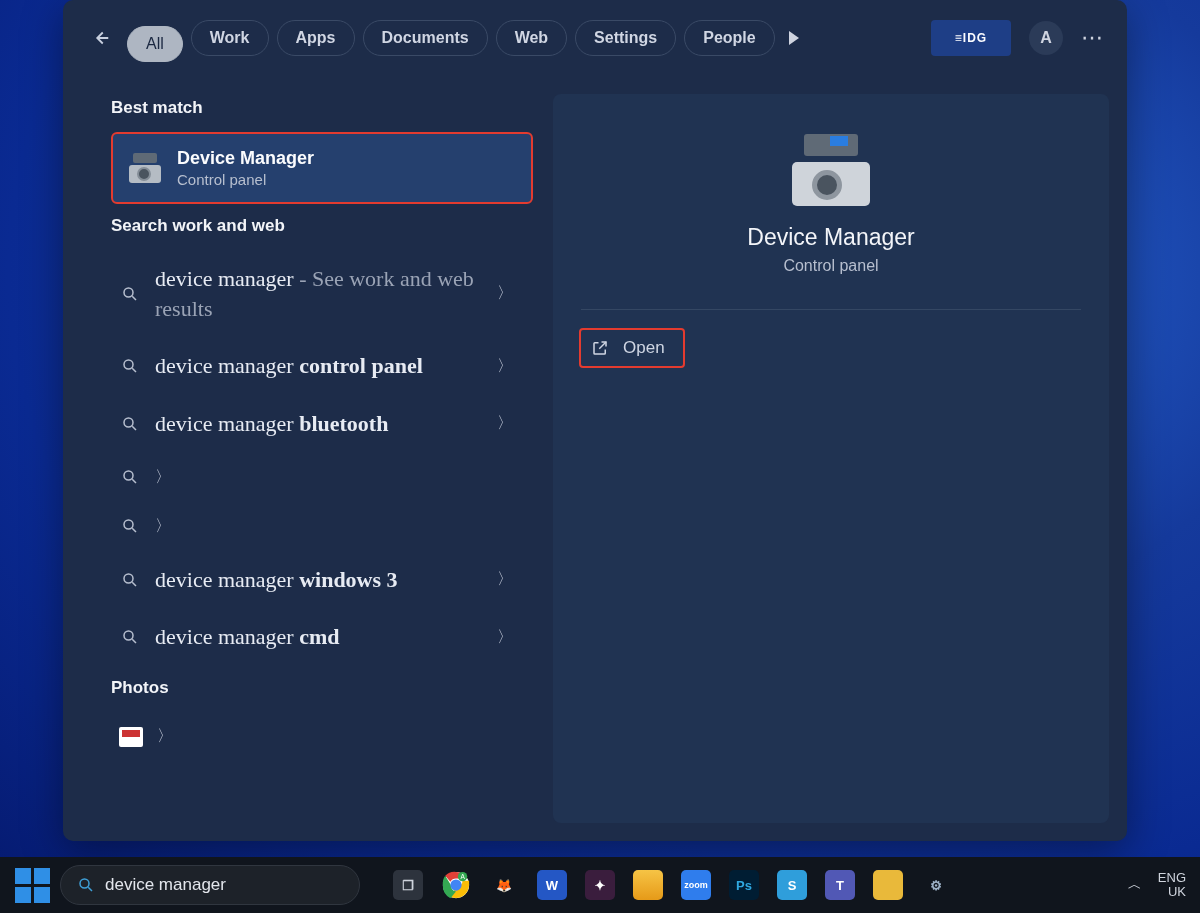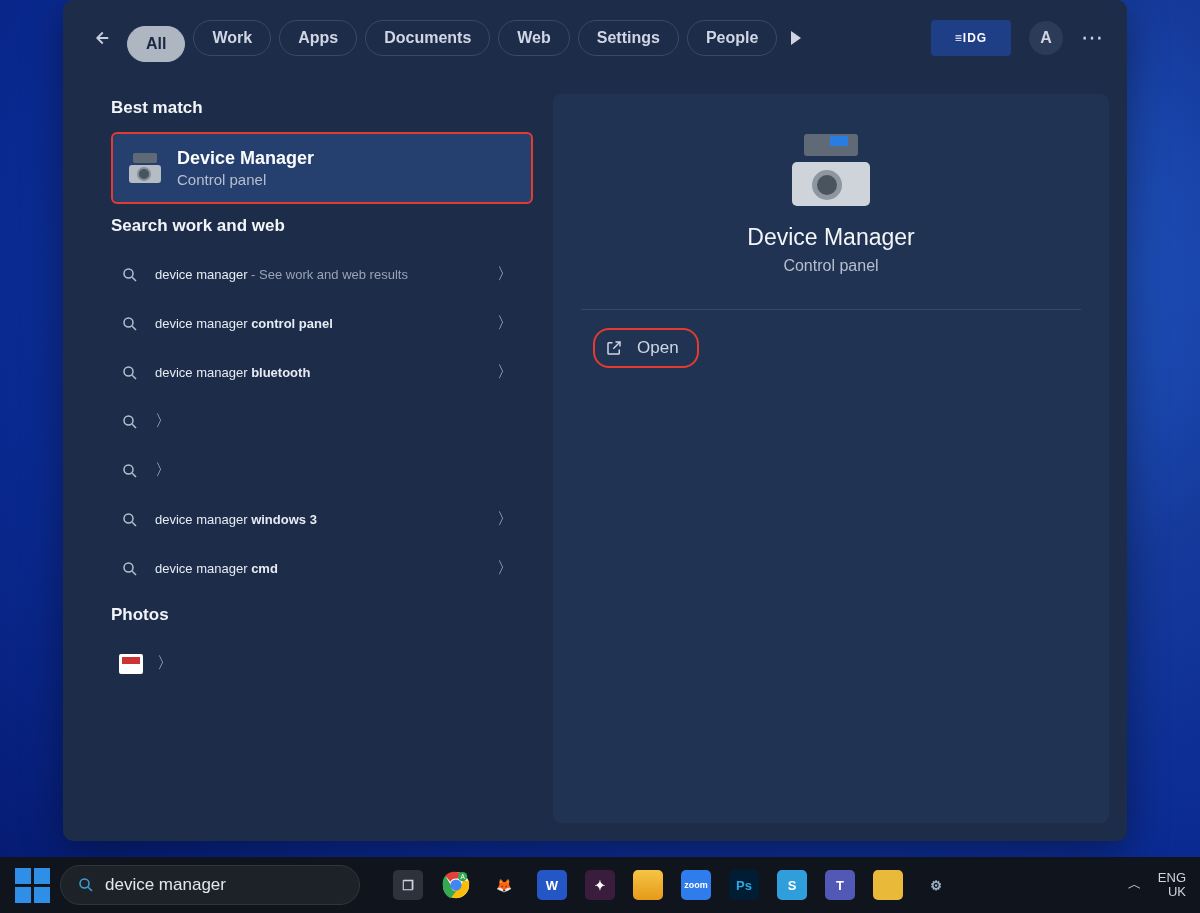--- a/index.html
+++ b/index.html
@@ -29,21 +29,21 @@
     color: #c8d0df; cursor: pointer; font-size: 18px;
   }
   .pill {
     height: 36px; padding: 0 18px; border-radius: 18px;
     border: 1px solid #3a4a66;
     display: flex; align-items: center; justify-content: center;
     color: #d0d6e3; font-size: 16px; cursor: pointer;
     white-space: nowrap;
     font-weight: bold;
   }
-  .pill.active { background: #aeb6c2; color: #1a2740; border-color: #aeb6c2; font-weight: 700; margin-top: 12px;}
+  .pill.active { background: #aeb6c2; color: #1a2740; border-color: #aeb6c2; font-weight: 400; margin-top: 12px;}
   .arrow-right-small {
     width: 0; height: 0; border-left: 10px solid #cfd4e0; border-top: 7px solid transparent; border-bottom: 7px solid transparent;
     margin-left: 6px; cursor: pointer;
   }
   .hdr-spacer { flex: 1; }
   .idg {
     width: 80px; height: 36px; background: #1e3e86; border-radius: 4px;
     display:flex; align-items:center; justify-content:center; color:#fcfcff; font-size:12px; font-weight: bold; letter-spacing:1px;
     cursor:pointer;
   }
@@ -82,39 +82,39 @@
   .bm-title { font-size: 18px; font-weight:600; color:#fbfcfe; }
   .bm-sub   { font-size: 15px; color:#b7bfcf; margin-top:2px;}
   .row {
     display:flex; align-items:center; gap:14px;
     padding: 14px 20px 14px 8px; margin-right:10px; border-radius:6px; cursor:pointer;
   }
   .row .search-glyph {
     width: 22px; display:flex; align-items:center; justify-content:center; color:#b7bfcf; flex-shrink:0;
   }
   .row .search-glyph svg { width:18px; height:18px; }
-  .row .txt { flex:1; font-size:13px; color:#e7ebf3; line-height:1.35; }
+  .row .txt { flex:1; font-size:22px; color:#e7ebf3; line-height:1.35;font-family:Liberation Serif, serif; }
   .row .txt .hint { color:#9aa3b5; font-weight:400; }
   .row .txt b { font-weight:600; }
   .row .chev { color:#bac1d0; font-size:16px; }
   .photo-thumb { width:24px; height:20px; background:#fff; border-radius:2px; position:relative; flex-shrink:0;}
   .photo-thumb::after { content:''; position:absolute; inset:3px 3px 10px 3px; background:#c33; }
   
   .big-icon { width:90px; height:72px; position:relative; margin-bottom:18px;}
   .big-icon .top  { position:absolute; top:0; left:18px; width:54px; height:22px; background:#5f6a76; border-radius:3px;}
   .big-icon .blue { position:absolute; top:2px; left:44px; width:18px; height:10px; background:#2a7de0;}
   .big-icon .bod  { position:absolute; bottom:0; left:6px; width:78px; height:44px; background:#cfd4da; border-radius:5px;}
   .big-icon .lens { position:absolute; bottom:6px; left:26px; width:30px; height:30px; background:#4a545f; border-radius:50%; border:5px solid #8e969f;}
   .preview-title { font-size:23px; color:#f3f5f9; font-weight:400; }
   .preview-sub   { font-size:16px; color:#b7bfcf; margin-top:6px; }
   .divider { width:90%; height:1px; background:#344763; margin:34px 0 18px;}
   .open-row {
-    align-self:flex-start; margin-left:40px;
+    align-self:flex-start; margin-left:26px;
     display:flex; align-items:center; gap:14px;
-    padding: 8px 18px 8px 10px; border-radius:16px;
+    padding: 8px 18px 8px 10px; border-radius:4px;
     border: 2px solid #e33b2f; cursor:pointer;
     color:#cfd6e3; font-size:17px;
   }
   .open-row svg { width:18px; height:18px; }
   
   .taskbar {
     position:absolute; left:0; right:0; bottom:0; height:56px;
     background:#10151d; display:flex; align-items:center; padding:0 10px; gap:6px;
   }
   .start-btn { width:44px; height:44px; display:flex; align-items:center; justify-content:center; cursor:pointer;}

